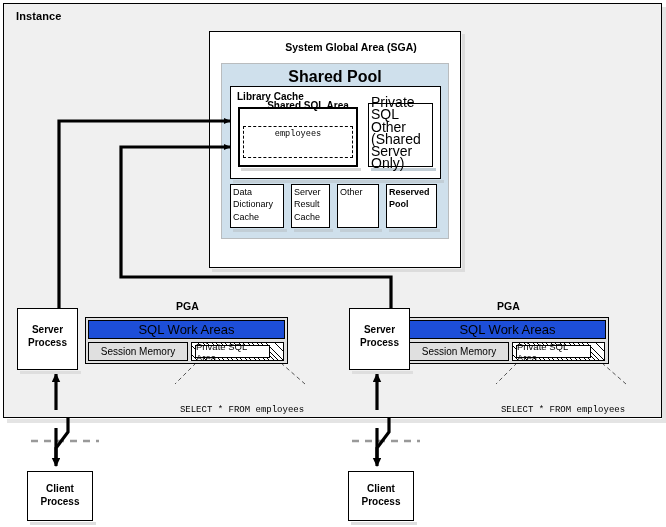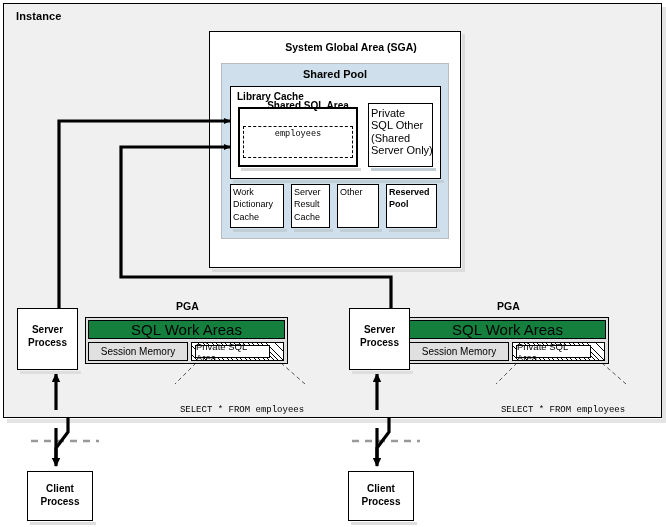--- a/index.html
+++ b/index.html
@@ -60,21 +60,21 @@
 
   
   #sharedpool-box {
     left: 221px; top: 63px; width: 228px; height: 176px;
     background: #cfe0ec;
     border: 1.5px solid #b9bcbe;
   }
   #sharedpool-title {
     left: 221px; top: 68px; width: 228px;
     text-align: center;
-    font-size: 11px; font-weight: bold; color: #000;
+    font-size: 16px; font-weight: bold; color: #000;
   }
 
   
   #librarycache-box {
     left: 230px; top: 86px; width: 211px; height: 93px;
     background: #ffffff;
     border: 1.3px solid #000;
   }
   #librarycache-shadow {
     left: 233px; top: 180px; width: 211px; height: 3px; background: #c2ced6;
@@ -113,22 +113,22 @@
   
   #privatesql-shared-box {
     left: 368px; top: 103px; width: 65px; height: 64px;
     background: #ffffff;
     border: 1.3px solid #000;
   }
   #privatesql-shared-shadow {
     left: 371px; top: 168px; width: 65px; height: 3px; background: #c2ced6;
   }
   #privatesql-shared-text {
-    left: 371px; top: 107px; width: 62px;
-    font-size: 11px; line-height: 12.3px; color: #000;
+    left: 371px; top: 96px; width: 62px;
+    font-size: 14px; line-height: 12.3px; color: #000;
   }
 
   
   .poolbox {
     background: #ffffff;
     border: 1.3px solid #000;
     top: 184px; height: 44px;
   }
   .poolbox-shadow { top: 229px; height: 3px; background: #c2ced6; }
   .poolbox-text {
@@ -177,23 +177,23 @@
 
   .pga-outer {
     top: 317px; width: 203px; height: 47px;
     background: #e0e0e0; border: 1.5px solid #000;
   }
   #pga-left-outer { left: 85px; }
   #pga-right-outer { left: 406px; }
 
   .pga-sqlwork {
     top: 320px; width: 197px; height: 19px;
-    background: #15803d; border: 1.1px solid #000;
+    background: #1d4ed8; border: 1.1px solid #000;
     display: flex; align-items: center; justify-content: center;
-    font-size: 15px; color: #000;
+    font-size: 13px; color: #000;
   }
   #pga-left-sqlwork { left: 88px; }
   #pga-right-sqlwork { left: 409px; }
 
   .pga-session {
     top: 342px; width: 100px; height: 19px;
     background: #e0e0e0; border: 1.1px solid #000;
     display: flex; align-items: center; justify-content: center;
     font-size: 10px; color: #000;
   }
@@ -282,21 +282,21 @@
   <div class="abs" id="privatesql-shared-text">
     <div>Private</div>
     <div>SQL Other</div>
     <div>(Shared</div>
     <div>Server Only)</div>
   </div>
 
   <div class="abs poolbox-shadow" id="pool-datadict-sh"></div>
   <div class="abs poolbox" id="pool-datadict"></div>
   <div class="abs poolbox-text" id="pool-datadict-t">
-    <div>Work</div>
+    <div>Data</div>
     <div>Dictionary</div>
     <div>Cache</div>
   </div>
 
   <div class="abs poolbox-shadow" id="pool-srvresult-sh"></div>
   <div class="abs poolbox" id="pool-srvresult"></div>
   <div class="abs poolbox-text" id="pool-srvresult-t">
     <div>Server</div>
     <div>Result</div>
     <div>Cache</div>

